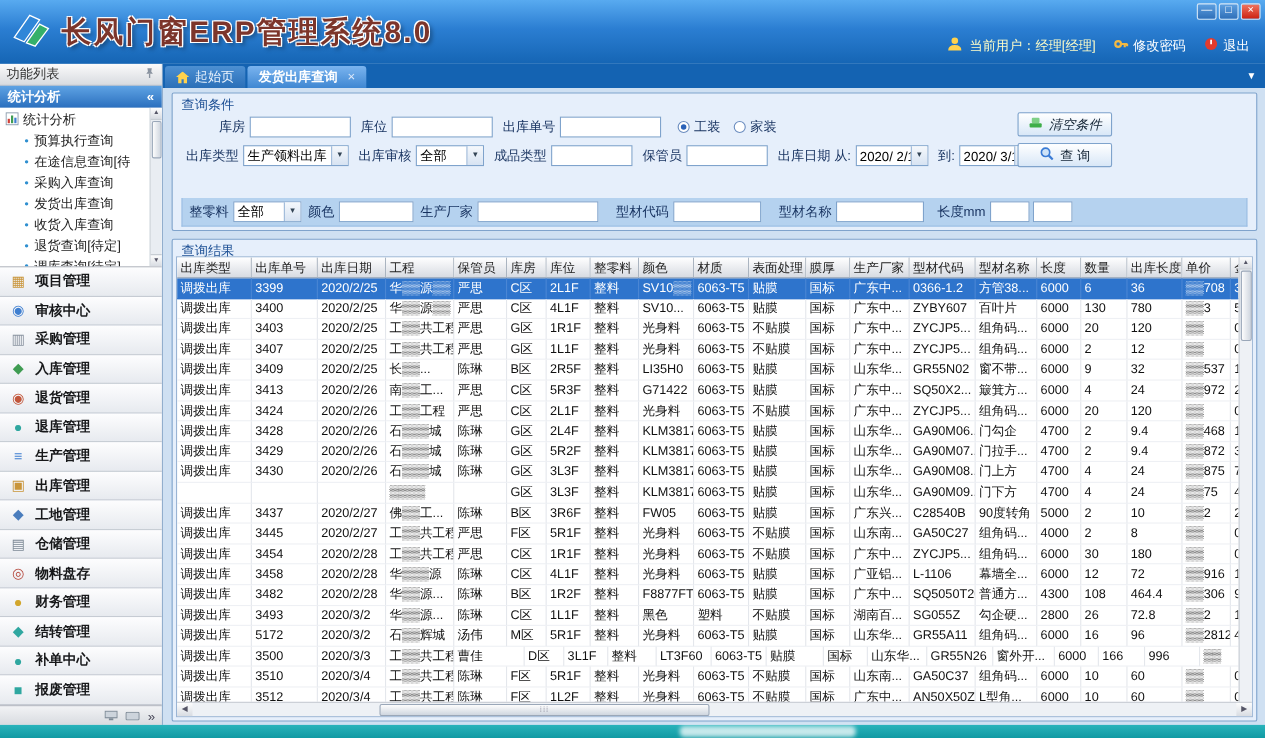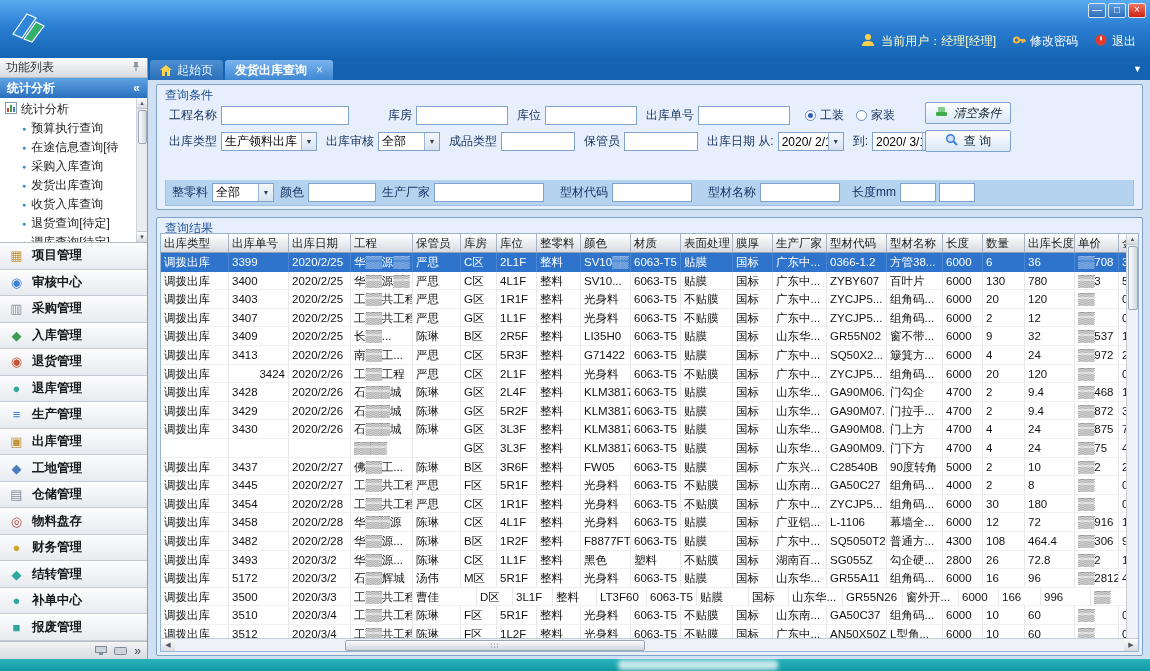--- a/index.html
+++ b/index.html
@@ -116,20 +116,21 @@
 
 <div class="app">
 
   <div class="titlebar">
     <div class="logo">
       <svg width="38" height="36" viewBox="0 0 38 36">
         <path d="M3 25 L17 5 L26 9 L12 29 Z" fill="#2f86d8" stroke="#fff" stroke-width="1.2"></path>
         <path d="M14 30 L26 13 L34 17 L22 33 Z" fill="#35b06a" stroke="#fff" stroke-width="1.2"></path>
       </svg>
     </div>
+    <div class="apptitle">长风门窗ERP管理系统8.0</div>
     <div class="winctrls">
       <div class="wbtn">—</div>
       <div class="wbtn">□</div>
       <div class="wbtn close">×</div>
     </div>
     <div class="userarea">
       <span>
         <svg width="14" height="14" viewBox="0 0 14 14">
             <circle cx="7" cy="4" r="3" fill="#ffd24d"></circle>
             <path d="M1 13 Q1 8 7 8 Q13 8 13 13 Z" fill="#ffd24d"></path>
@@ -315,24 +316,20 @@
           </div>
         <span class="tab-caret">▼</span>
       </div>
 
       <div class="workspace">
 
         <div class="groupbox qbox">
           <span class="legend">查询条件</span>
 
           <div class="q-row q-r1">
-            <div class="fg">
-                <span class="ql">工程名称</span>
-              <input class="tin w128" style="">
-              </div>
             <div class="fg" style="margin-left:30px">
                 <span class="ql">库房</span>
               <input class="tin w92" style="">
               </div>
             <div class="fg">
                 <span class="ql">库位</span>
               <input class="tin w92" style="">
               </div>
             <div class="fg">
                 <span class="ql">出库单号</span>
@@ -580,21 +577,21 @@
                       <div class="gcell" style="width: 60px;">SQ50X2...</div>
                       <div class="gcell" style="width: 56px;">簸箕方...</div>
                       <div class="gcell" style="width: 40px;">6000</div>
                       <div class="gcell" style="width: 42px;">4</div>
                       <div class="gcell" style="width: 50px;">24</div>
                       <div class="gcell" style="width: 44px;">▒▒972</div>
                       <div class="gcell" style="width: 60px;">241▒</div>
                     </div>
                     <div class="grow">
                       <div class="gcell" style="width: 68px;">调拨出库</div>
-                      <div class="gcell" style="width: 60px; text-align: right;">3424</div>
+                      <div class="gcell" style="width: 60px;">3424</div>
                       <div class="gcell" style="width: 62px;">2020/2/26</div>
                       <div class="gcell" style="width: 62px;">工▒▒工程</div>
                       <div class="gcell" style="width: 48px;">严思</div>
                       <div class="gcell" style="width: 36px;">C区</div>
                       <div class="gcell" style="width: 40px;">2L1F</div>
                       <div class="gcell" style="width: 44px;">整料</div>
                       <div class="gcell" style="width: 50px;">光身料</div>
                       <div class="gcell" style="width: 50px;">6063-T5</div>
                       <div class="gcell" style="width: 52px;">不贴膜</div>
                       <div class="gcell" style="width: 40px;">国标</div>

